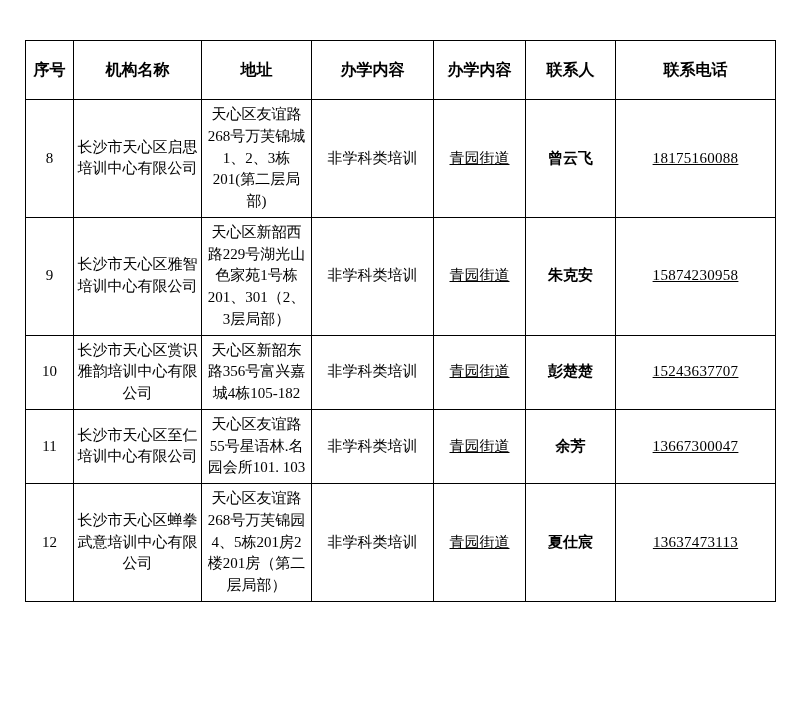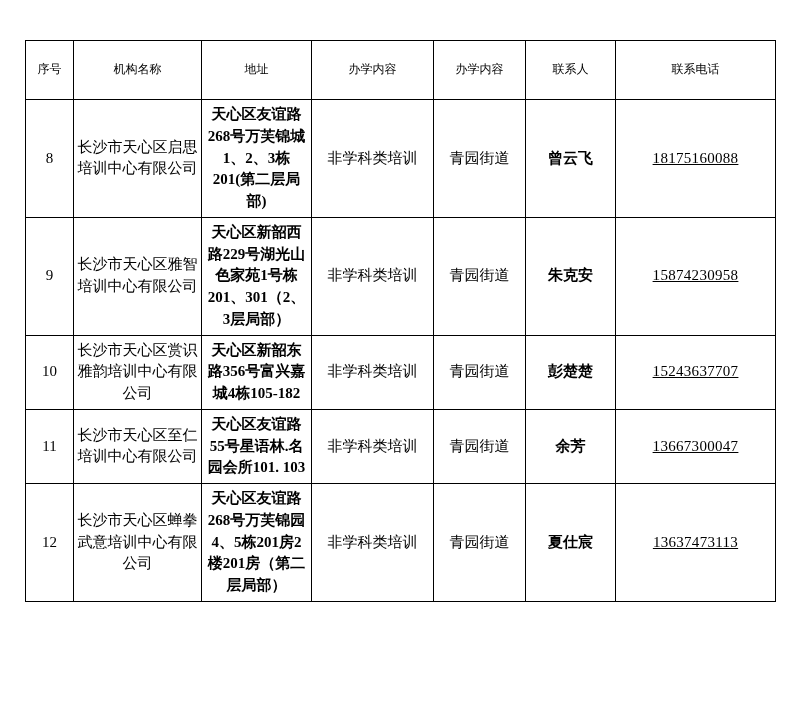--- a/index.html
+++ b/index.html
@@ -31,39 +31,39 @@
   table.doc-table td {
     border: 1px solid #000000;
     text-align: center;
     vertical-align: middle;
     font-size: 15px;
     line-height: 1.45;
     padding: 4px 3px;
     font-family: "Liberation Serif", "DejaVu Serif", serif;
   }
   table.doc-table thead th {
-    font-weight: normal;
-    font-size: 12px;
+    font-weight: bold;
+    font-size: 16px;
     height: 52px;
     padding: 3px 2px;
   }
   
   col.c-idx      { width: 48px; }
   col.c-name     { width: 128px; }
   col.c-addr     { width: 110px; }
   col.c-content  { width: 122px; }
   col.c-street   { width: 92px; }
   col.c-contact  { width: 90px; }
   col.c-phone    { width: 160px; }
 
   td.idx   { font-size: 15px; }
   td.name  { font-size: 15px; line-height: 1.5; }
-  td.addr  { font-size: 14.5px; line-height: 1.5; font-weight: bold; }
+  td.addr  { font-size: 14.5px; line-height: 1.5; }
   td.content { font-size: 15px; white-space: nowrap; }
-  td.street  { font-size: 15px; white-space: nowrap; }
+  td.street  { font-size: 15px; white-space: nowrap; text-decoration: underline; }
   td.contact { font-size: 15px; white-space: nowrap; font-weight: bold; }
   td.phone   { font-size: 15px; letter-spacing: 0.3px; white-space: nowrap; text-decoration: underline; }
 
   .hdr-idx { line-height: 1.25; }
 </style>
 </head>
 <body>
 
 <div class="page">
   <table class="doc-table">

